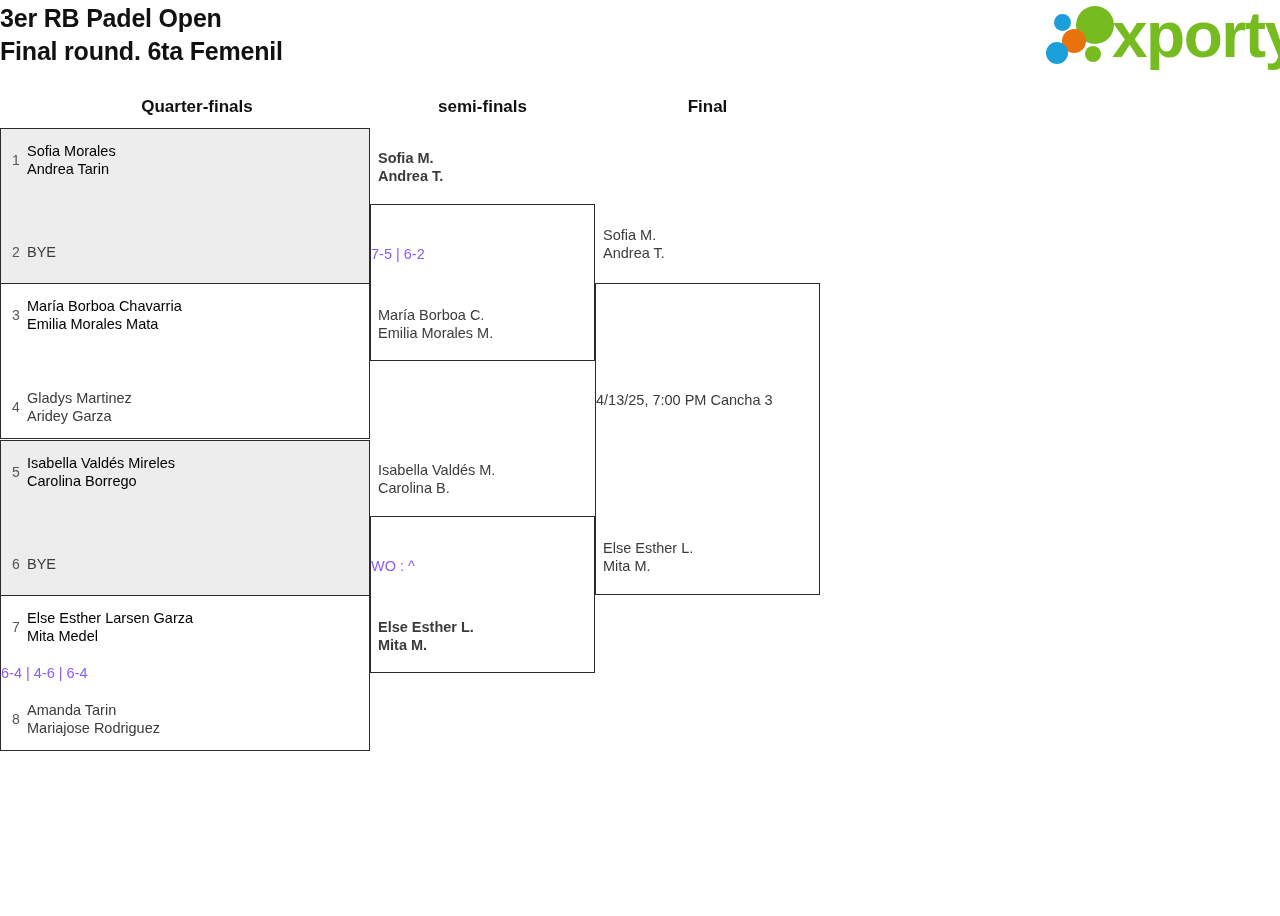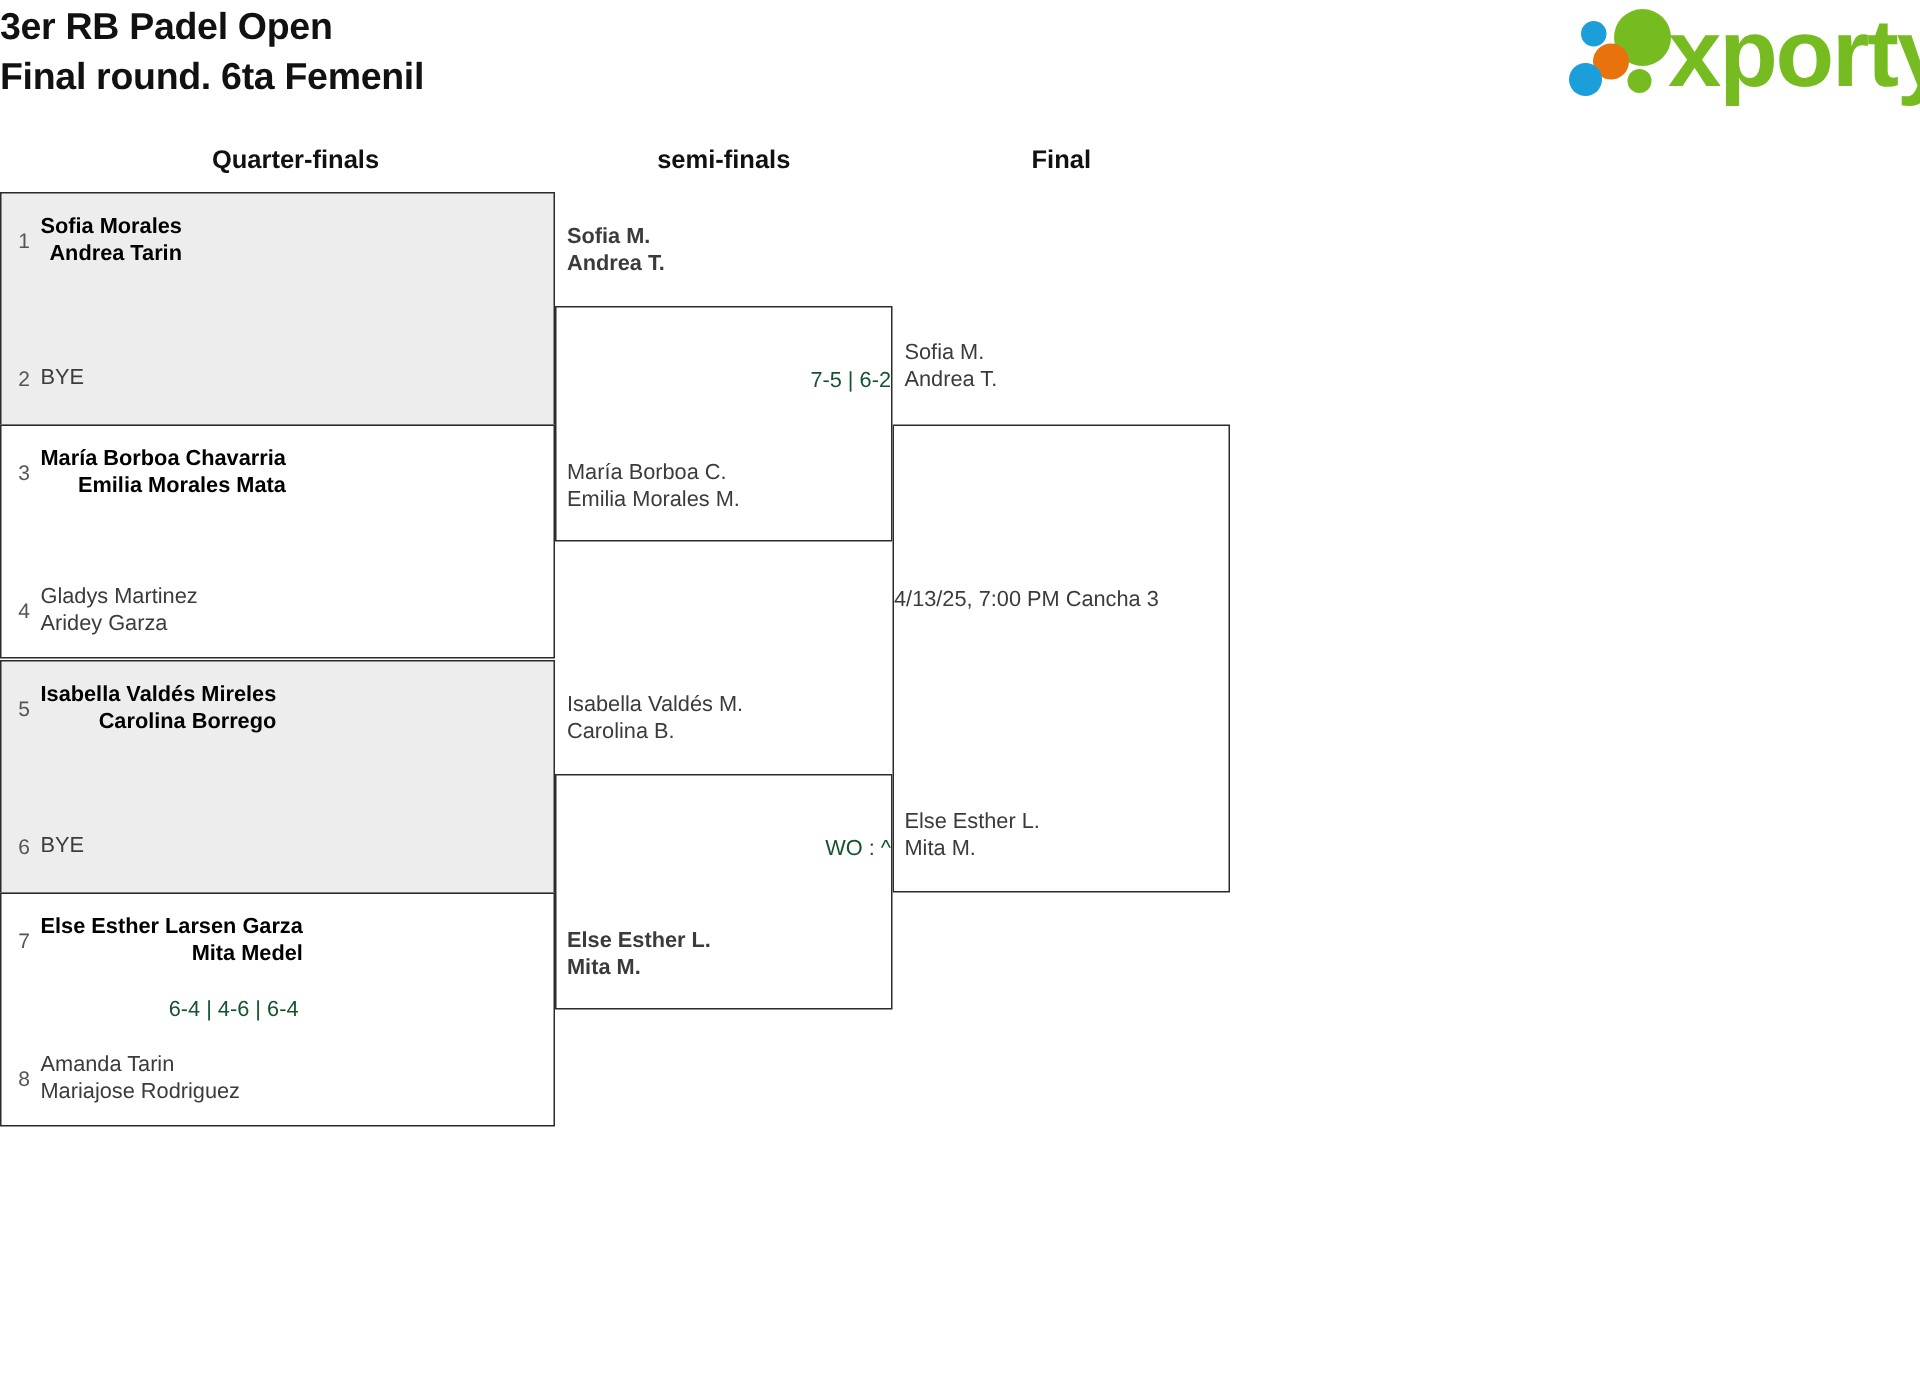--- a/index.html
+++ b/index.html
@@ -62,27 +62,27 @@
   .seed {
     position: absolute; left: 6px; top: 50%; transform: translateY(-50%);
     width: 18px; text-align: center;
     font-size: 14px; color: #555; line-height: 18px;
   }
   .team {
     position: absolute; left: 26px; top: 50%; transform: translateY(-50%);
     font-size: 14.5px; line-height: 18px; color: #3b3b3b;
     white-space: pre-line;
   }
-  .team.win { font-weight: 700; color: #000; text-align: right; }
+  .team.win { font-weight: 400; color: #000; }
   .bye { position: absolute; left: 26px; top: 50%; transform: translateY(-50%);
          font-size: 14.5px; line-height: 18px; color: #3b3b3b; }
   .score {
     position: absolute; left: 0; width: 100%; top: 50%;
     transform: translateY(-50%);
-    text-align: right; font-size: 14.5px; color: #14532d;
+    text-align: left; font-size: 14.5px; color: #8b5cf6;
   }
   .qf .score { padding-right: 170px; }
 
   
   .sf {
     position: absolute; left: 370px; width: 225px;
     border: 1px solid #2b2b2b;
     background: #ffffff;
   }
   .sf1 { top: 204px; height: 157px; }

